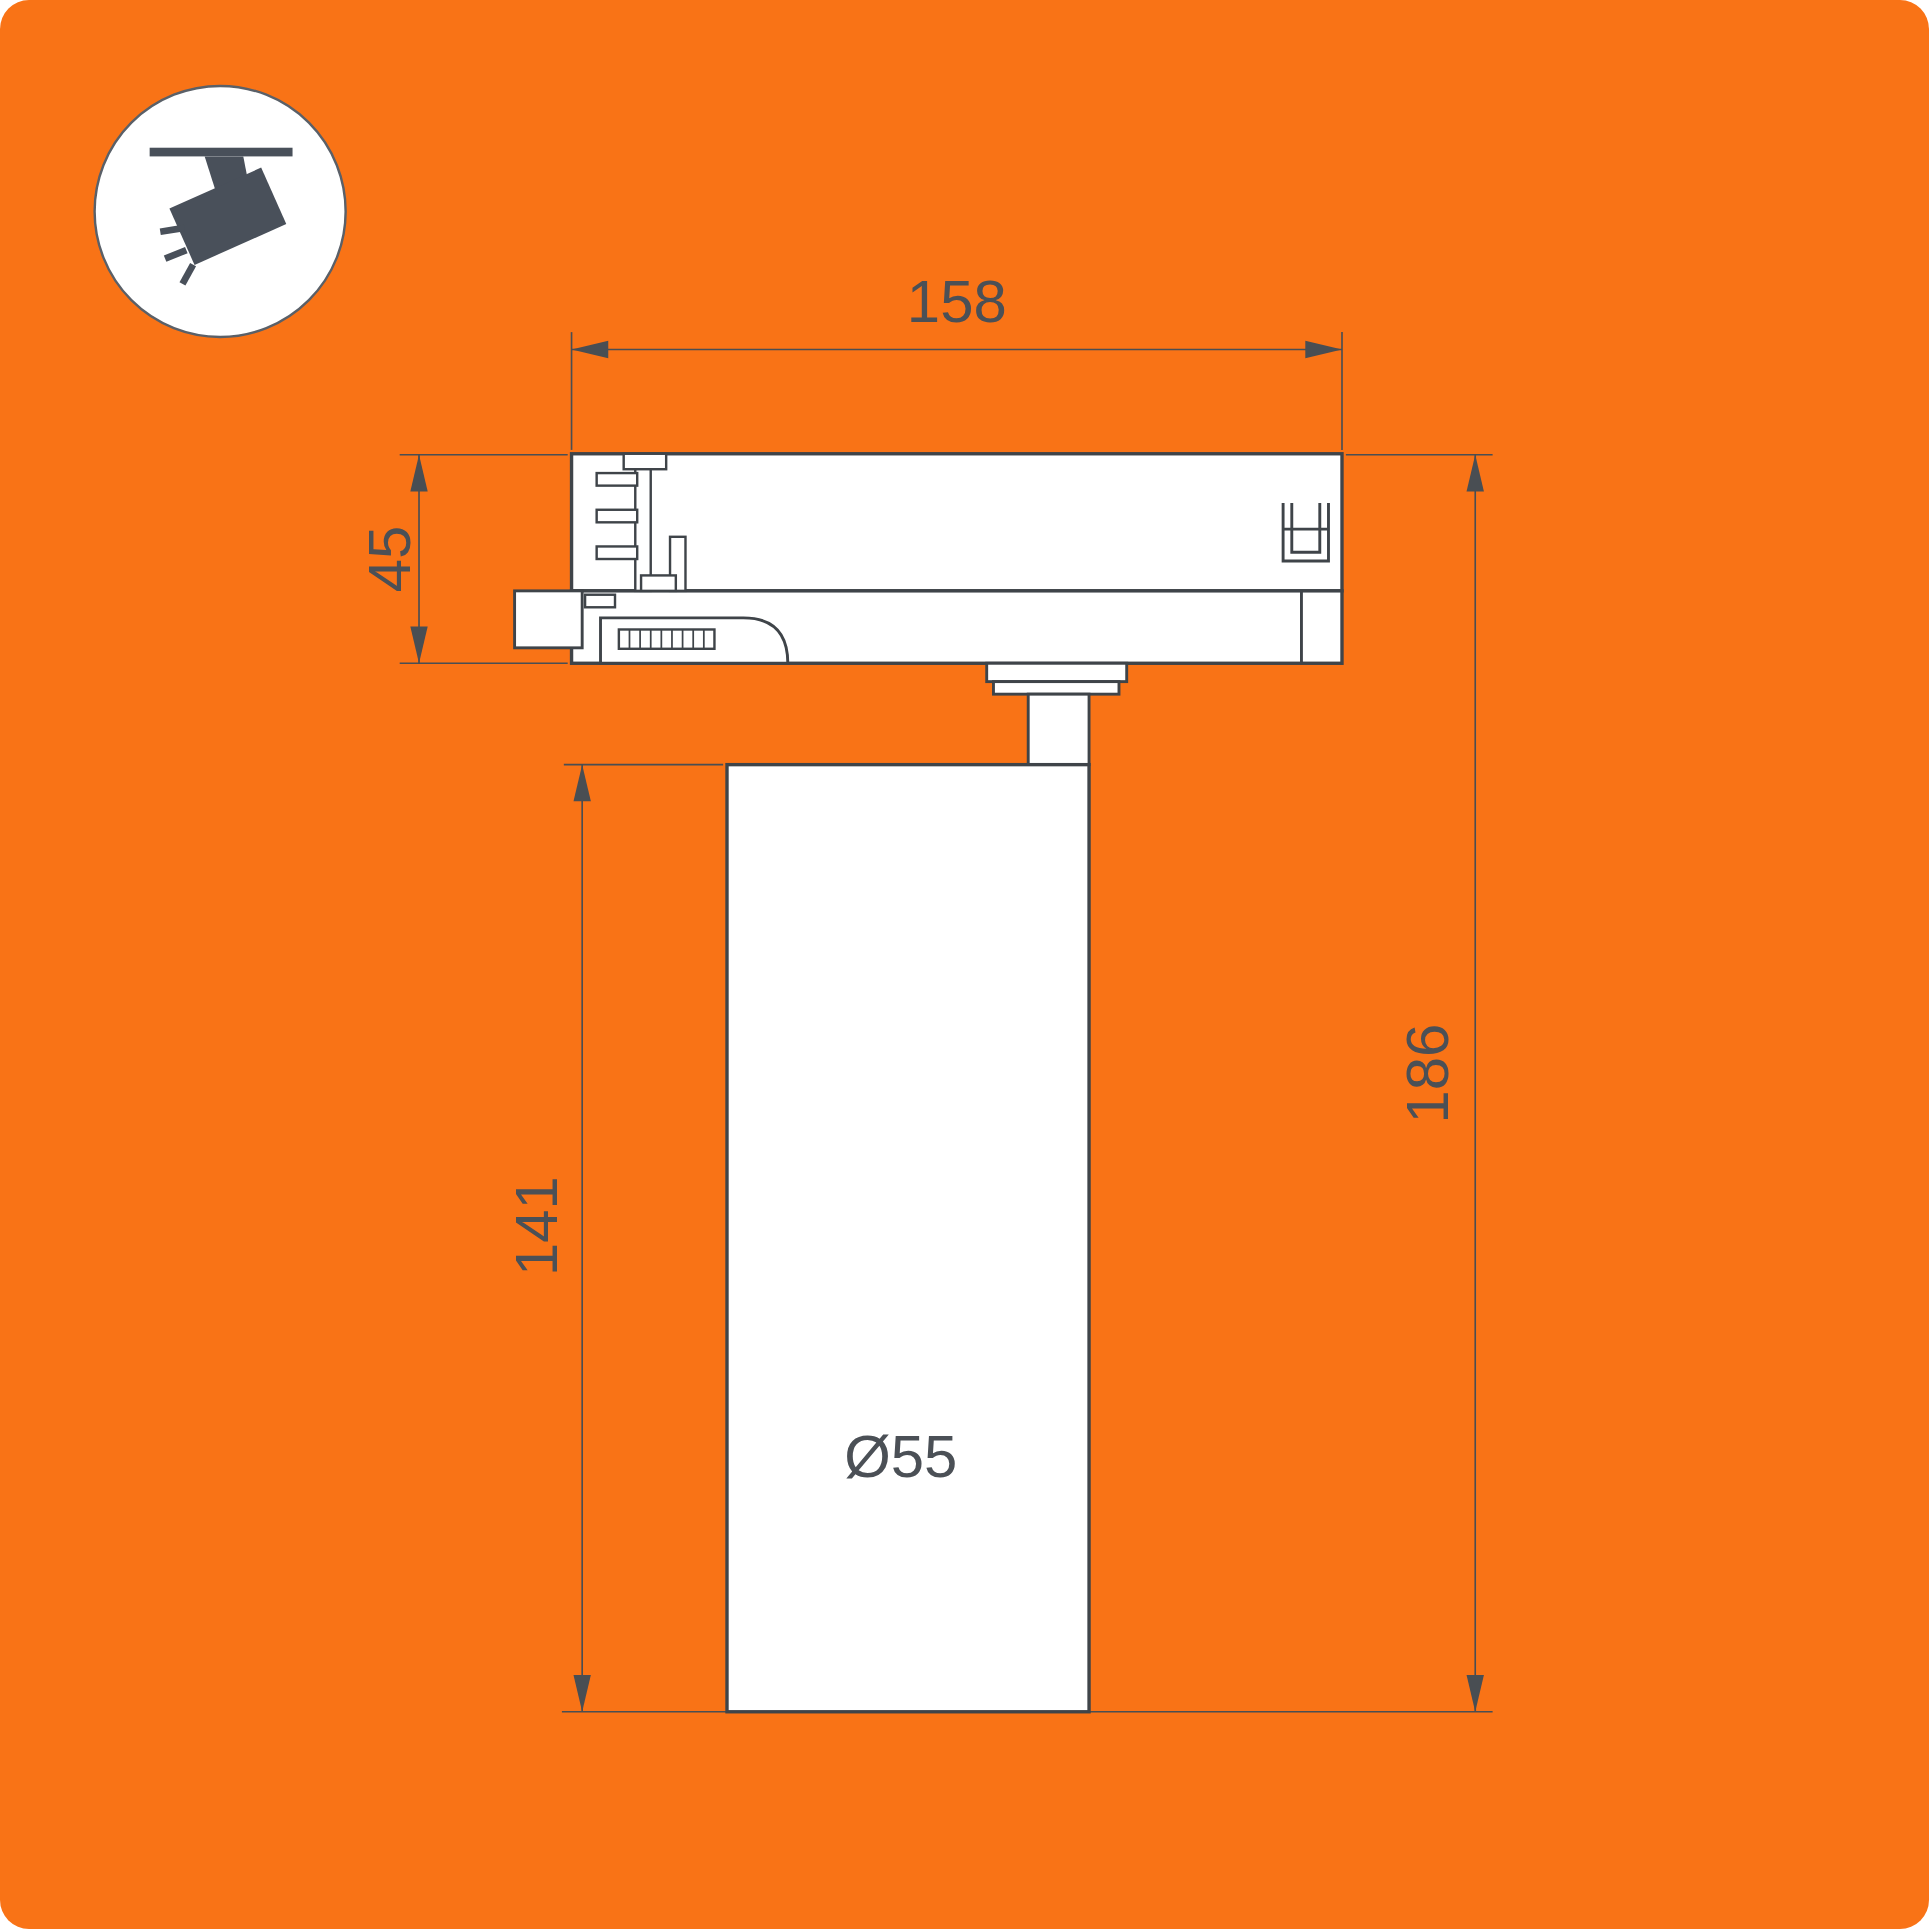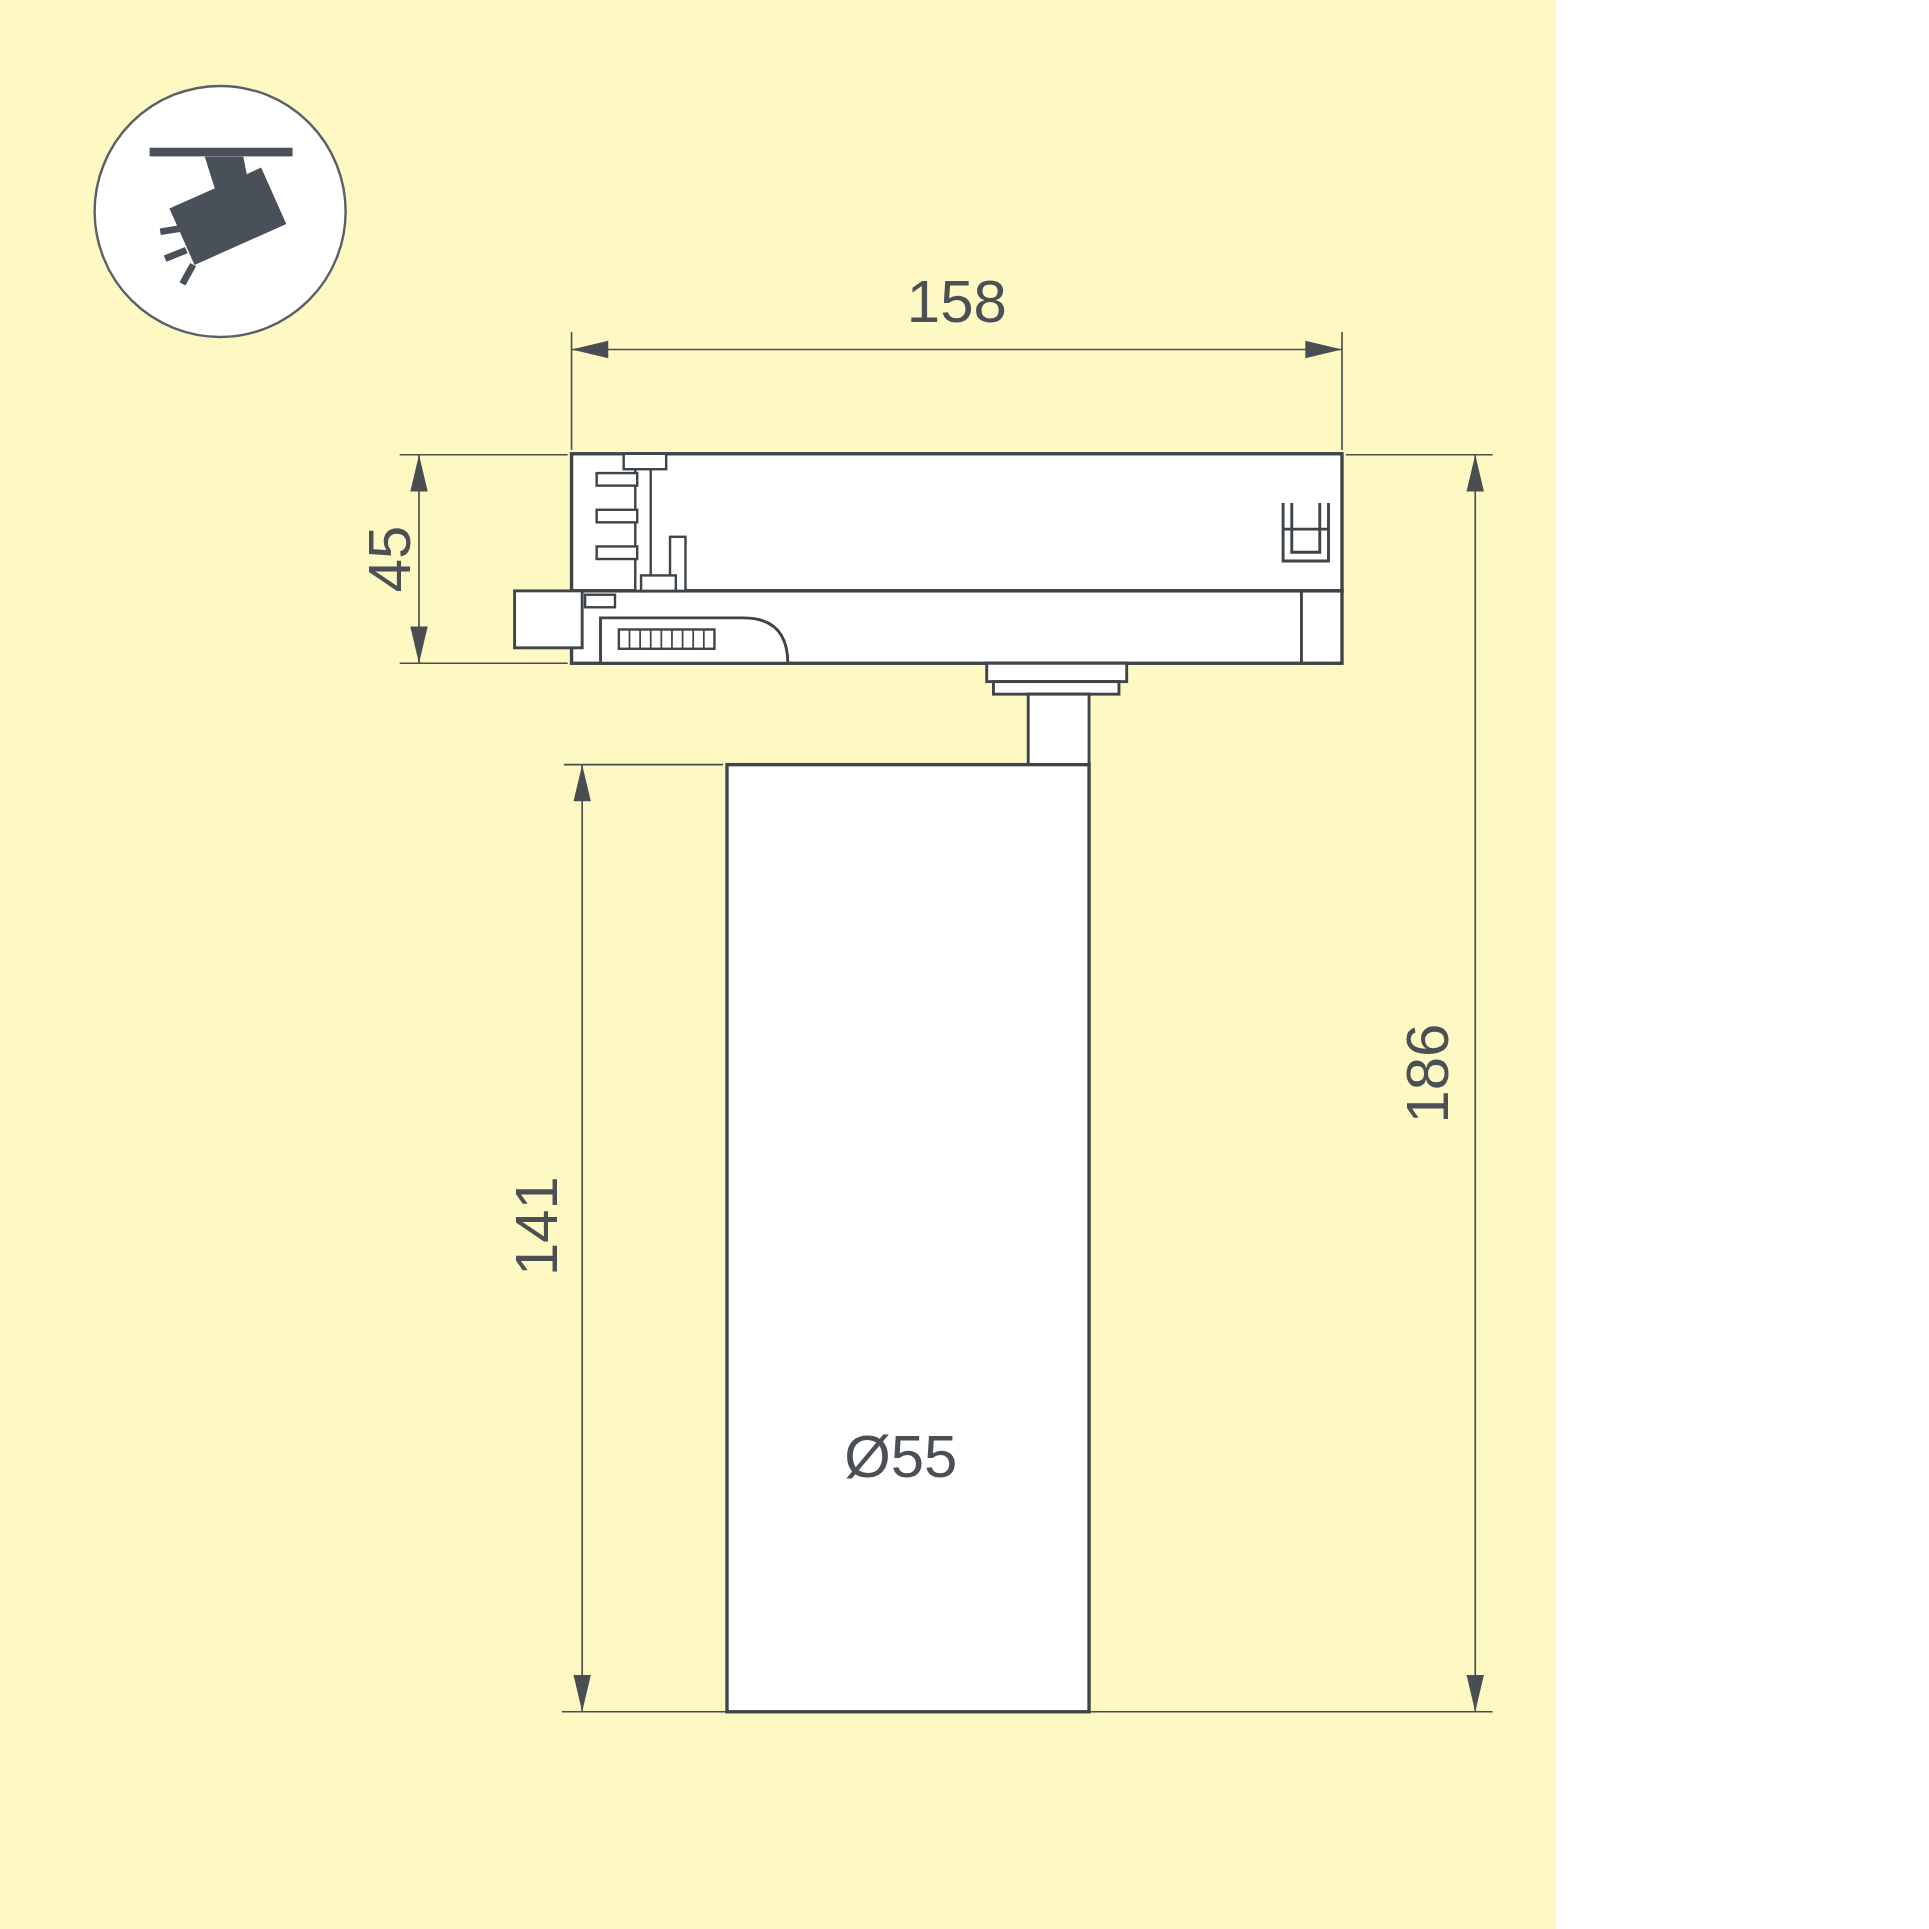--- a/index.html
+++ b/index.html
@@ -1,17 +1,17 @@
 <!DOCTYPE html>
 <html><head>
 <meta charset="utf-8">
 <style>
   html,body{margin:0;padding:0;background:#ffffff;}
-  #canvas{position:relative;width:1556px;height:1929px;background:#fef9c3;overflow:hidden;
-          font-family:"Liberation Sans", sans-serif;}
+  #canvas{position:relative;width:1929px;height:1929px;background:#f97316;overflow:hidden;
+          font-family:"Liberation Sans", sans-serif;border-radius:29px;}
   svg{position:absolute;left:0;top:0;}
   .dim-text{font-family:"Liberation Sans", sans-serif;font-size:62px;fill:#4b5056;}
 </style>
 </head>
 <body>
 
 <div id="canvas">
 <svg width="1929" height="1929" viewBox="0 0 1998 1998">
 
   <g>

